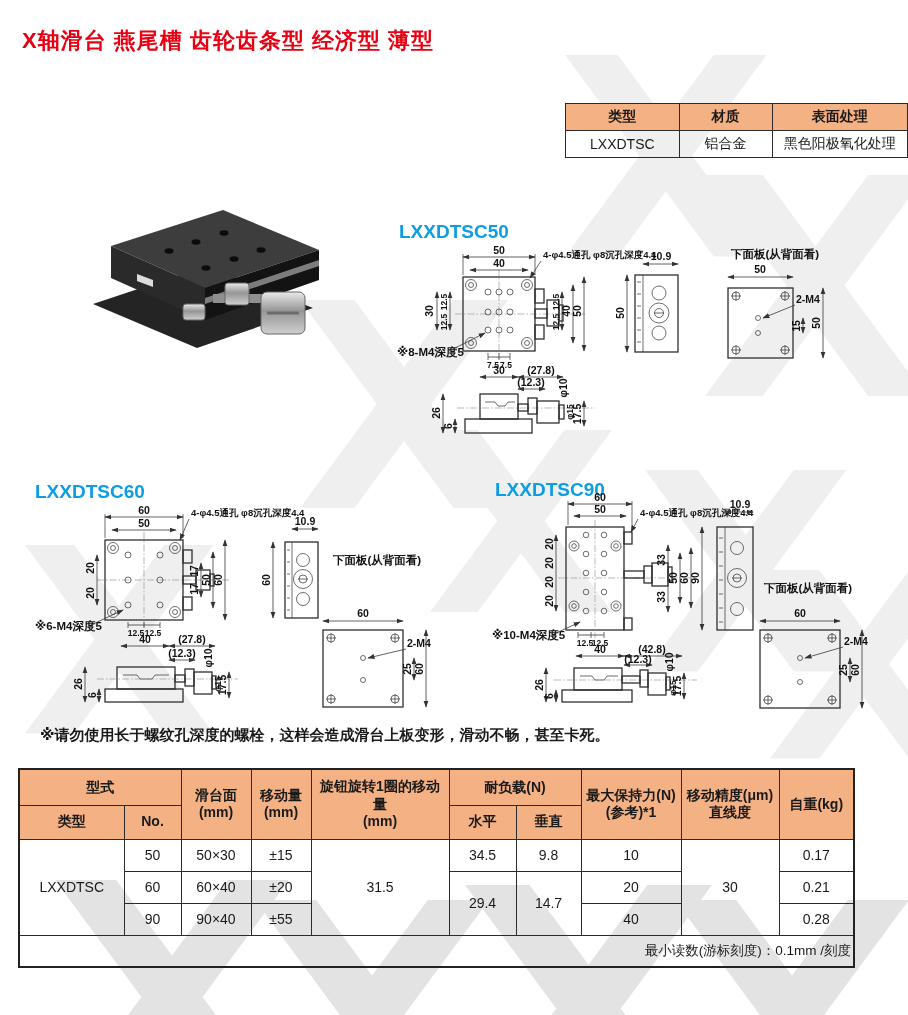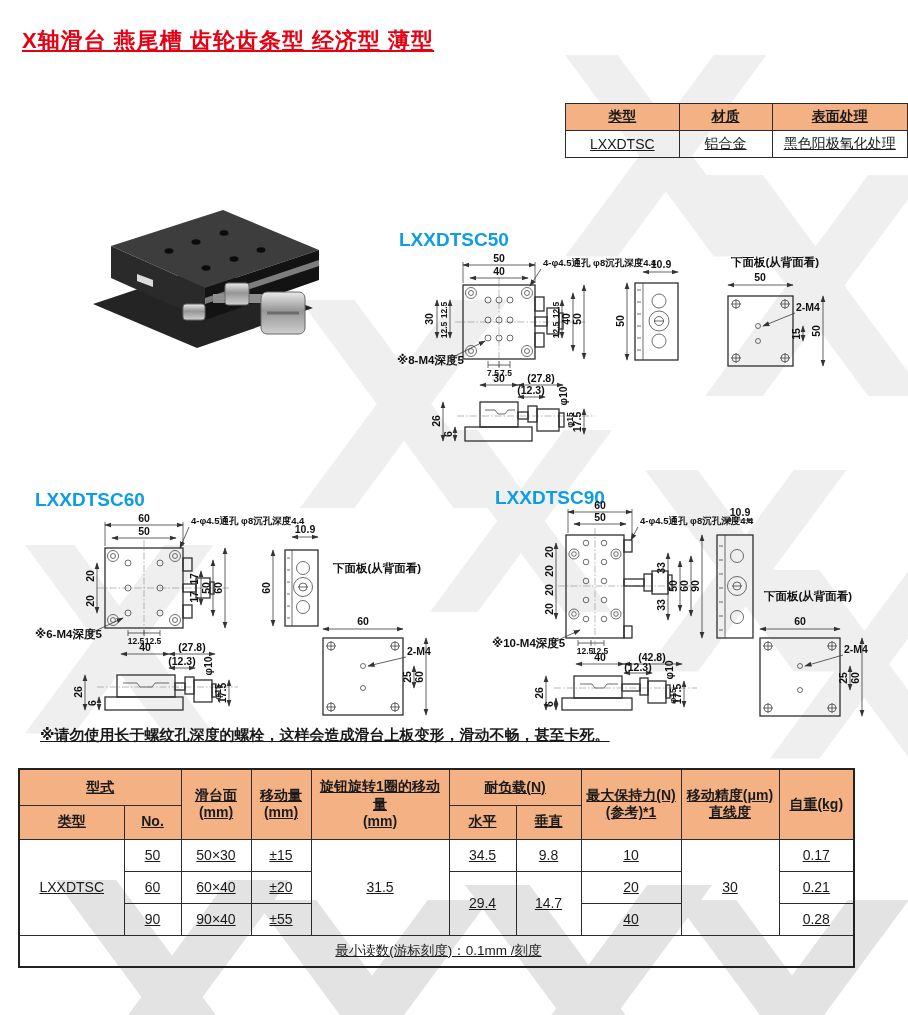--- a/index.html
+++ b/index.html
@@ -1,31 +1,31 @@
 <!DOCTYPE html>
 <html><head>
 <meta charset="utf-8">
 <style>
   html,body{margin:0;padding:0;}
   body{
     width:908px;height:1015px;position:relative;overflow:hidden;background:#ffffff;
     font-family:"Liberation Sans","DejaVu Sans",sans-serif;color:#1a1a1a;
   }
-  .layer{position:absolute;z-index:1;text-decoration:underline;}
+  .layer{position:absolute;z-index:1;}
   
   #page-title{left:22px;top:26px;font-size:22px;font-weight:bold;color:#e60012;letter-spacing:1px;}
   
   #info-table{left:565px;top:103px;}
   #info-table table{border-collapse:collapse;}
   #info-table th,#info-table td{border:1.6px solid #2b2b2b;text-align:center;font-size:14px;padding:3px 4px;height:20px;}
   #info-table th{background:#f4b183;font-weight:600;}
   
   #product-photo{left:85px;top:186px;}
   
-  .drw{position:absolute;z-index:1;margin-top:8px;}
+  .drw{position:absolute;z-index:1;}
   svg text{fill:#111;}
   .t-title{font-size:19px;font-weight:bold;fill:#0d9de4;}
   .d  {font-size:10.5px;font-weight:600;}
   .sd {font-size:8.5px;font-weight:600;}
   .cal{font-size:9.5px;font-weight:600;}
   .nt {font-size:11.5px;font-weight:600;}
   .pl {font-size:11.5px;font-weight:600;}
   .ol {fill:none;stroke:#2f2f2f;stroke-width:1.3;}
   .tl {fill:none;stroke:#2f2f2f;stroke-width:0.7;}
   .dim{fill:none;stroke:#3a3a3a;stroke-width:0.8;}
@@ -33,21 +33,21 @@
   
   #note{left:40px;top:726px;font-size:15px;font-weight:600;}
   
   #spec-table{left:18px;top:768px;}
   #spec-table table{border-collapse:collapse;table-layout:fixed;width:835px;border:2px solid #222;}
   #spec-table th,#spec-table td{border:1.5px solid #2b2b2b;text-align:center;font-size:14px;padding:0 2px;}
   #spec-table th{background:#f4b183;font-weight:600;line-height:1.25;}
   #spec-table thead tr:nth-child(1){height:36px;}
   #spec-table thead tr:nth-child(2){height:34px;}
   #spec-table tbody tr{height:32px;}
-  #spec-table tr.footer td{height:28px;text-align:center;padding-left:6px;font-size:13.5px;}
+  #spec-table tr.footer td{height:28px;text-align:right;padding-left:6px;font-size:13.5px;}
   
   #watermark{position:absolute;left:0;top:0;z-index:0;}
 </style>
 </head>
 <body>
 
 <svg id="watermark" width="908" height="1015" viewBox="0 0 908 1015">
   <defs>
     <g id="wx">
       <polygon points="0,0 34,0 130,130 96,130"></polygon>

